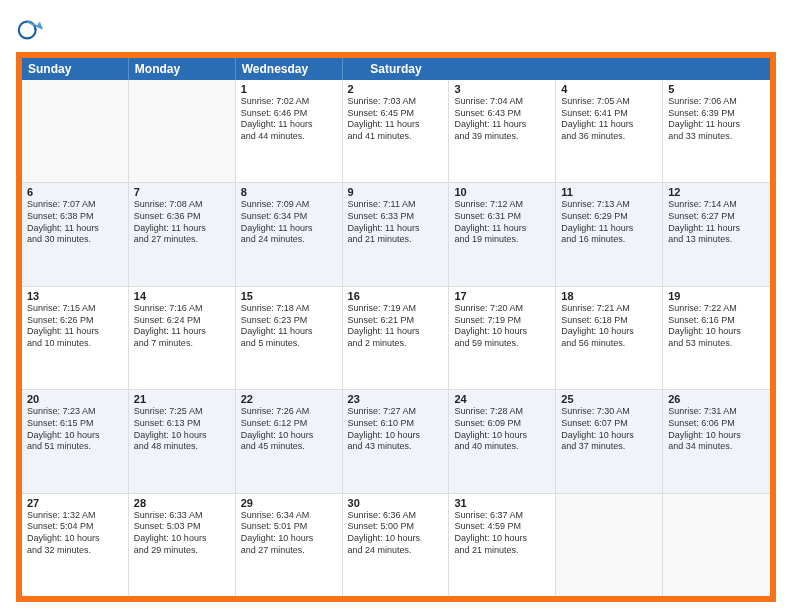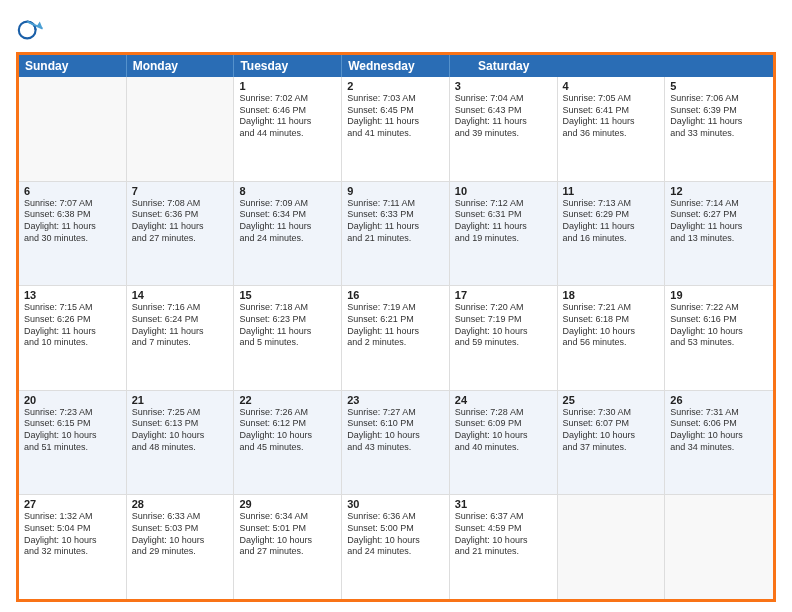--- a/index.html
+++ b/index.html
@@ -51,21 +51,21 @@
       line-height: 1.1;
     }
     .location {
       font-size: 15px;
       color: #444;
     }
     .calendar {
       flex: 1;
       display: flex;
       flex-direction: column;
-      border: 3px solid #f97316;
+      border: 6px solid #f97316;
     }
     .cal-header {
       display: grid;
       grid-template-columns: repeat(7, 1fr);
       background: #2a6db5;
     }
     .cal-header-cell {
       color: #fff;
       font-size: 12px;
       font-weight: bold;
@@ -131,21 +131,20 @@
     <div class="title-block">
       <div class="month-title"></div>
       <div class="location"></div>
     </div>
   </div>
 
   <div class="calendar">
     <div class="cal-header">
     <div class="cal-header-cell">Sunday</div>
         <div class="cal-header-cell">Monday</div>
-        <div class="cal-header-cell">Tuesday</div>
         <div class="cal-header-cell">Wednesday</div>
         <div class="cal-header-cell">Saturday</div>
       </div>
     <div class="cal-body">
     <div class="cal-row">
           <div class="cal-cell empty"></div>
           <div class="cal-cell empty"></div>
           <div class="cal-cell">
             <span class="day-num">1</span>
             <span class="cell-line">Sunrise: 7:02 AM</span>

